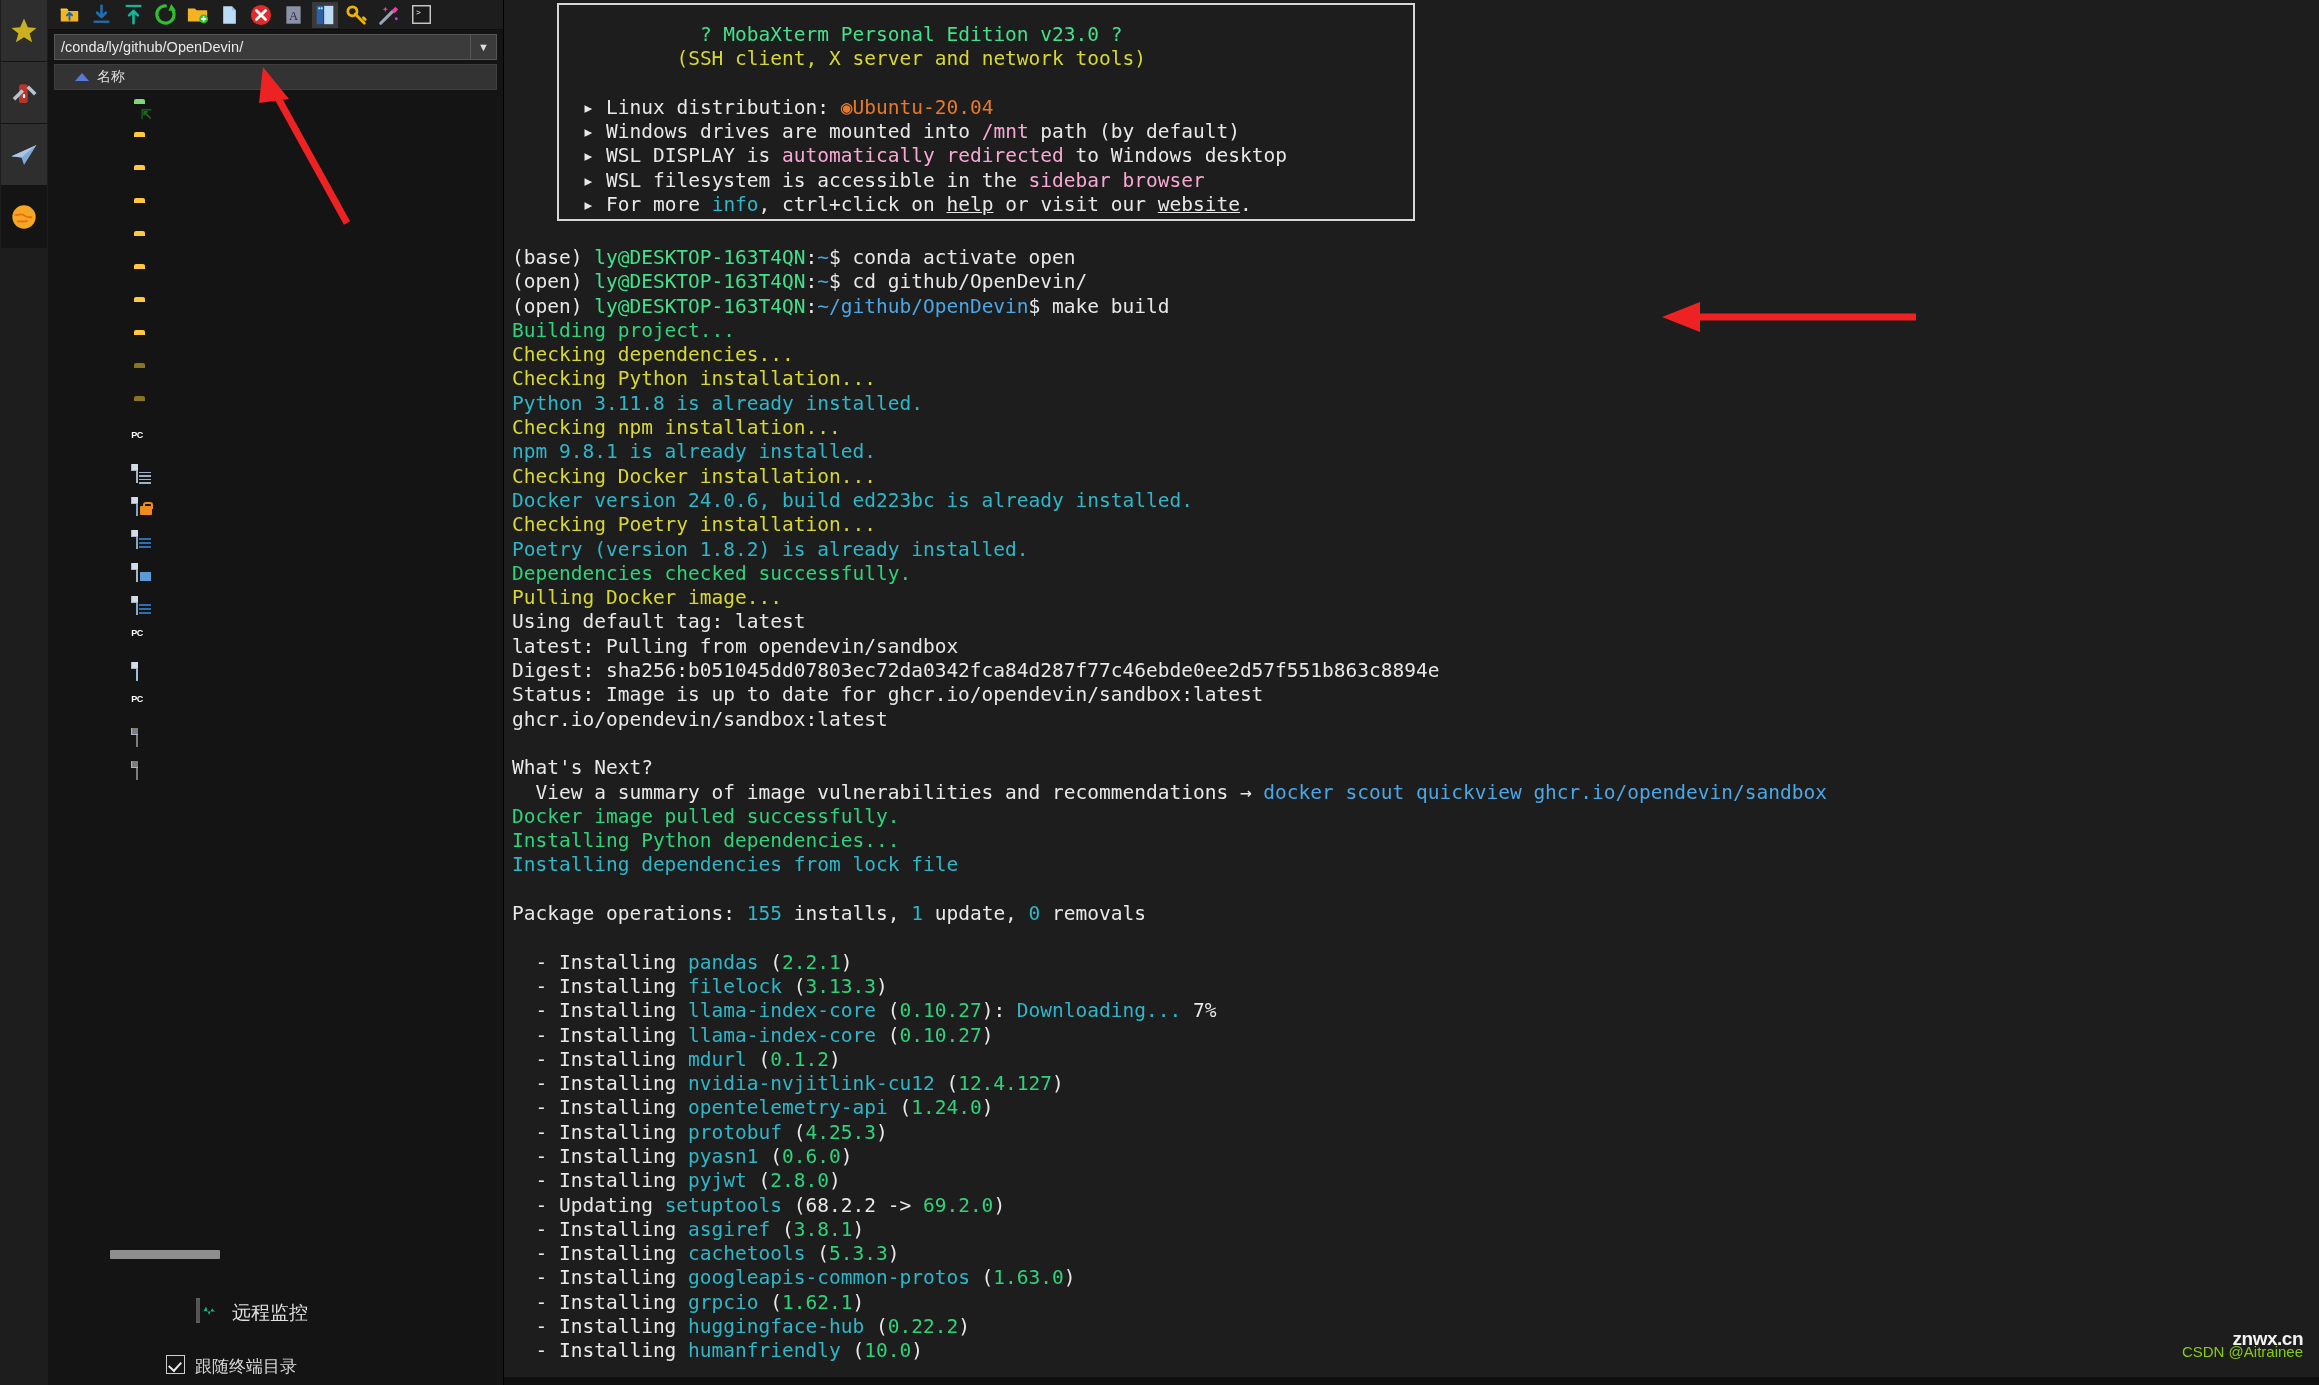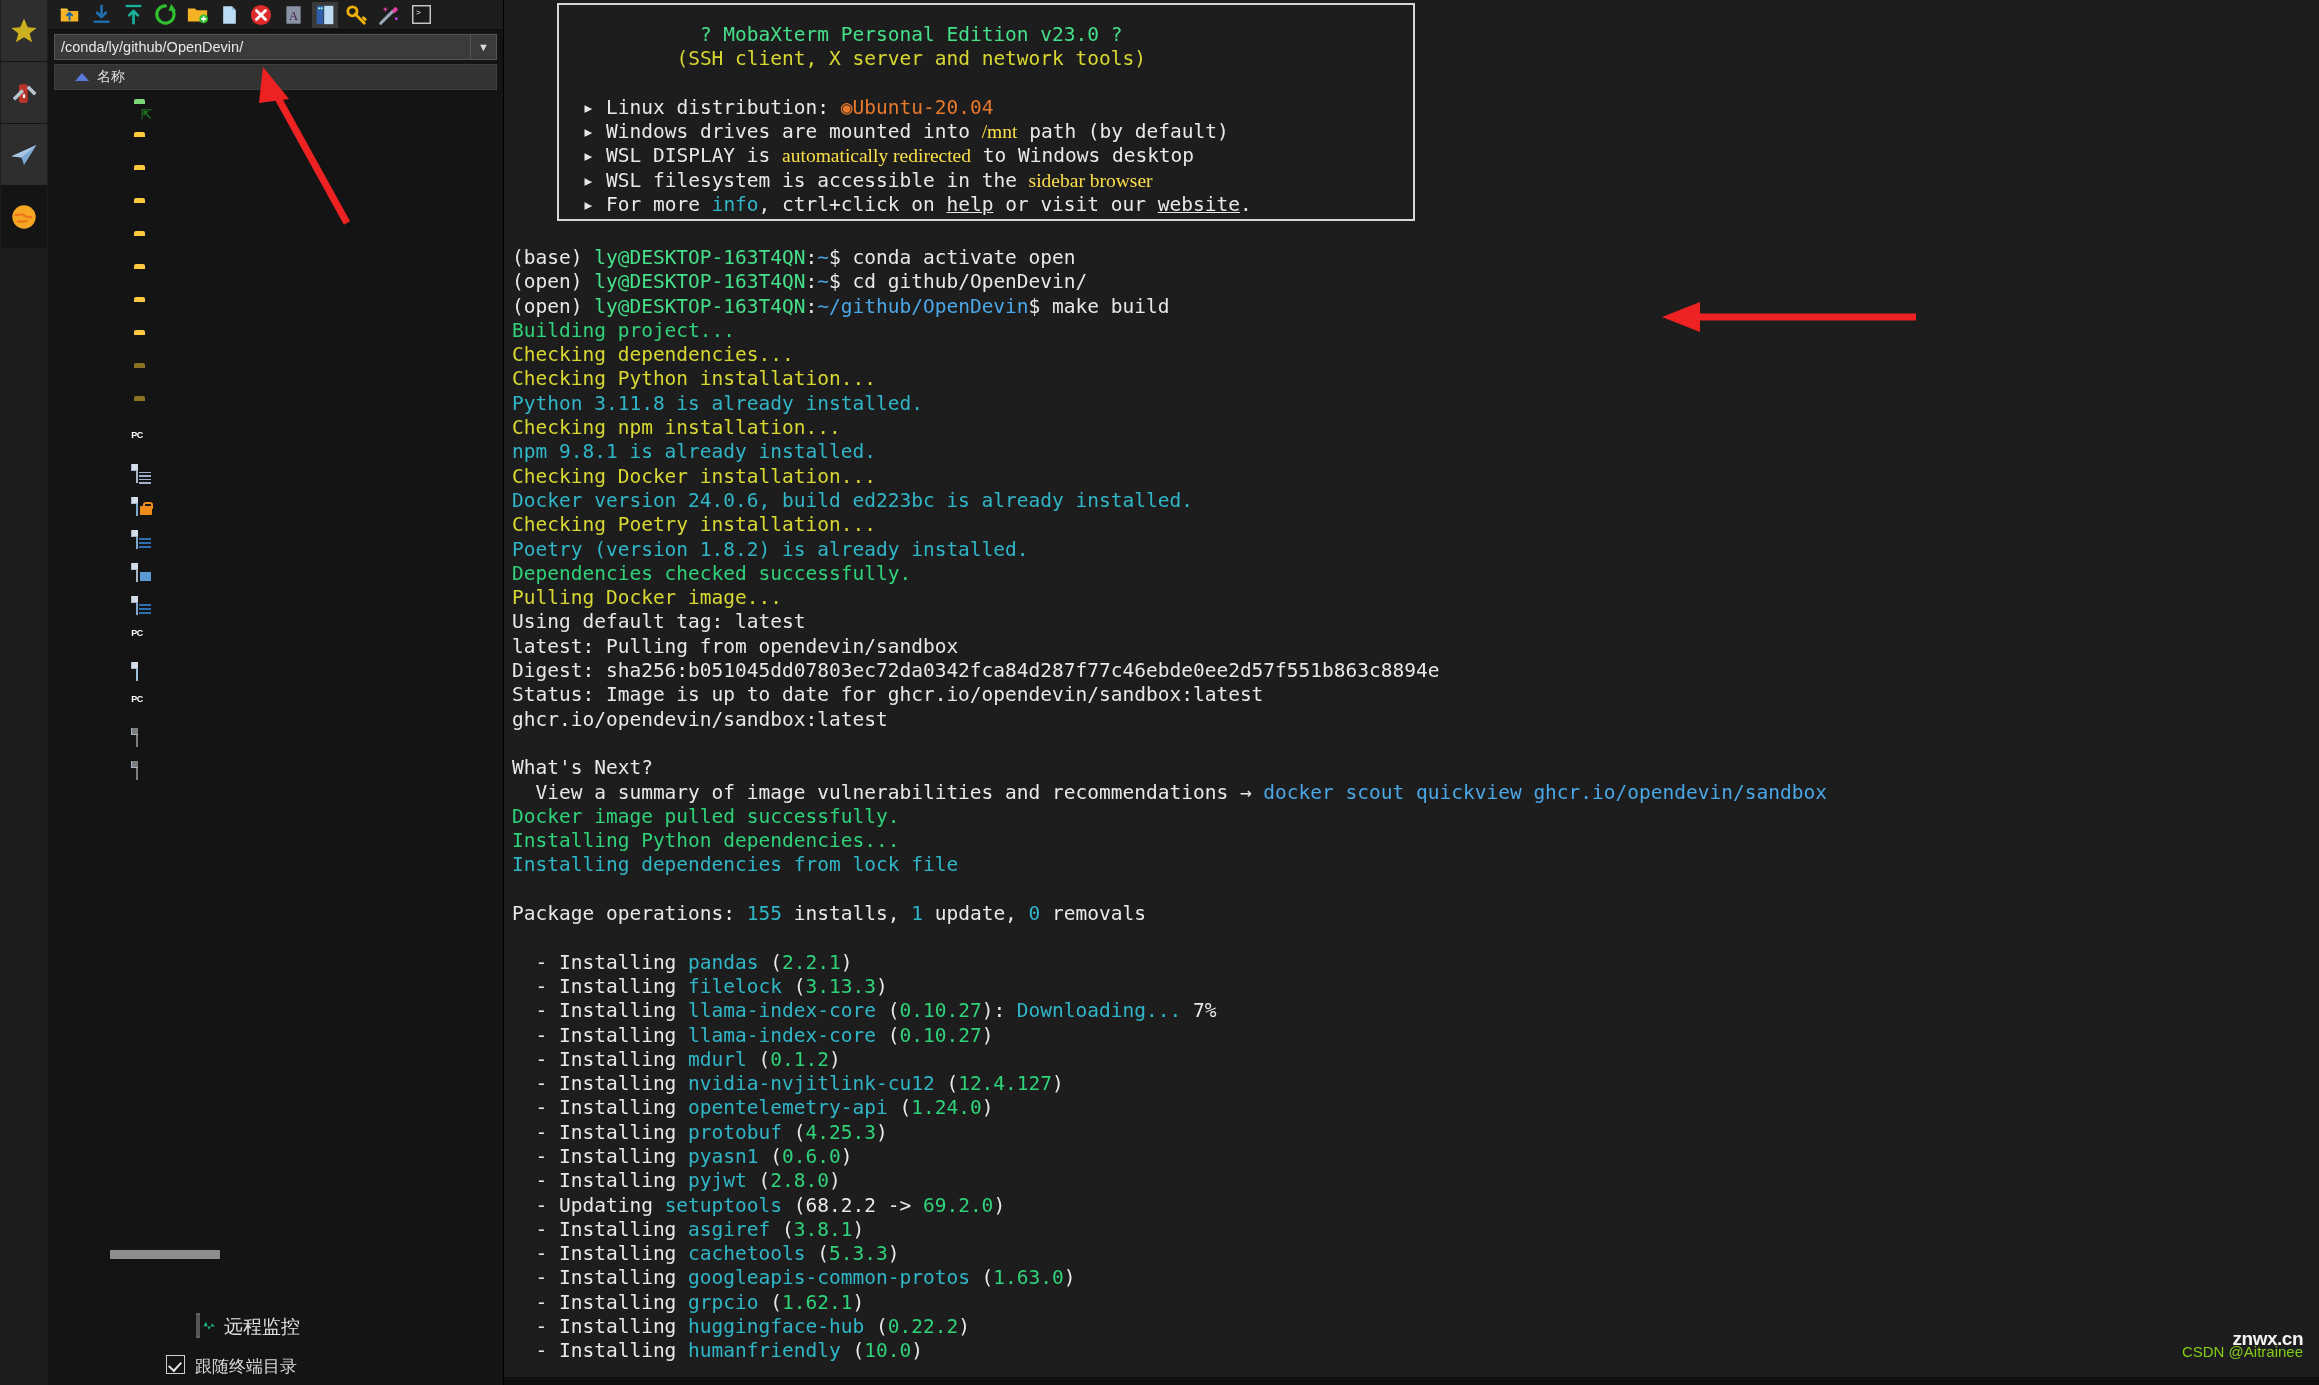--- a/index.html
+++ b/index.html
@@ -112,21 +112,21 @@
   }
   .pcico .inner {
     position:absolute; left:3px; top:3px; right:3px; bottom:3px; background:#111; border-radius:1px;
     color:#fff; font-size:9px; font-family:"Liberation Sans",sans-serif; font-weight:bold;
     display:flex; align-items:center; justify-content:center; letter-spacing:-0.5px;
   }
 
   .sb-bottom { height: 150px; position: relative; }
   .sb-hsb { position:absolute; left:62px; top:15px; width:110px; height:9px; background:#8e8e8e; border-radius:1px; }
   .sb-remote {
-    position:absolute; left:148px; top:79px; display:flex; align-items:center; gap:0;
+    position:absolute; left:148px; top:65px; display:flex; align-items:flex-start; gap:8px;
     color:#e0e0e0; font-family:"Liberation Sans", sans-serif; font-size:19px;
   }
   .monitor { width:28px; height:24px; position:relative; }
   .monitor .scr { width:28px; height:19px; background:#eaeaea; border:2px solid #555; border-radius:2px; overflow:hidden; position:relative;}
   .monitor .scr::after {
     content:""; position:absolute; left:2px; top:7px; width:20px; height:6px;
     border-top:2px solid #18b38a;
     clip-path: polygon(0 50%, 18% 50%, 30% 0, 45% 100%, 60% 20%, 75% 60%, 100% 60%);
     background:#18b38a;
   }
@@ -155,21 +155,21 @@
     position: absolute; left: 53px; top: 3px; width: 858px; height: 218px;
     border: 2px solid #d7d7d7; background:#1d1d1d;
   }
   .bn-lines { padding: 18px 0 0 0; }
   .console { position: absolute; left: 8px; top: 246px; }
 
   .g  { color:#2fd37a; }      
   .gb { color:#45e08a; }      
   .y  { color:#d8d831; }      
   .c  { color:#2fb7c9; }
-  .m  { color:#fde047;font-family:Liberation Serif, serif; }      
+  .m  { color:#f9a8d4; }      
   .w  { color:#e8e8e8; }      
   .o  { color:#e8792b; }      
   .bl { color:#4aa8e8; }      
   .u  { text-decoration: underline; }
 
   
   .arrow { position: absolute; pointer-events:none; }
 
   .watermark {
     position:absolute; right: 16px; bottom: 26px; text-align:right; line-height:1;

